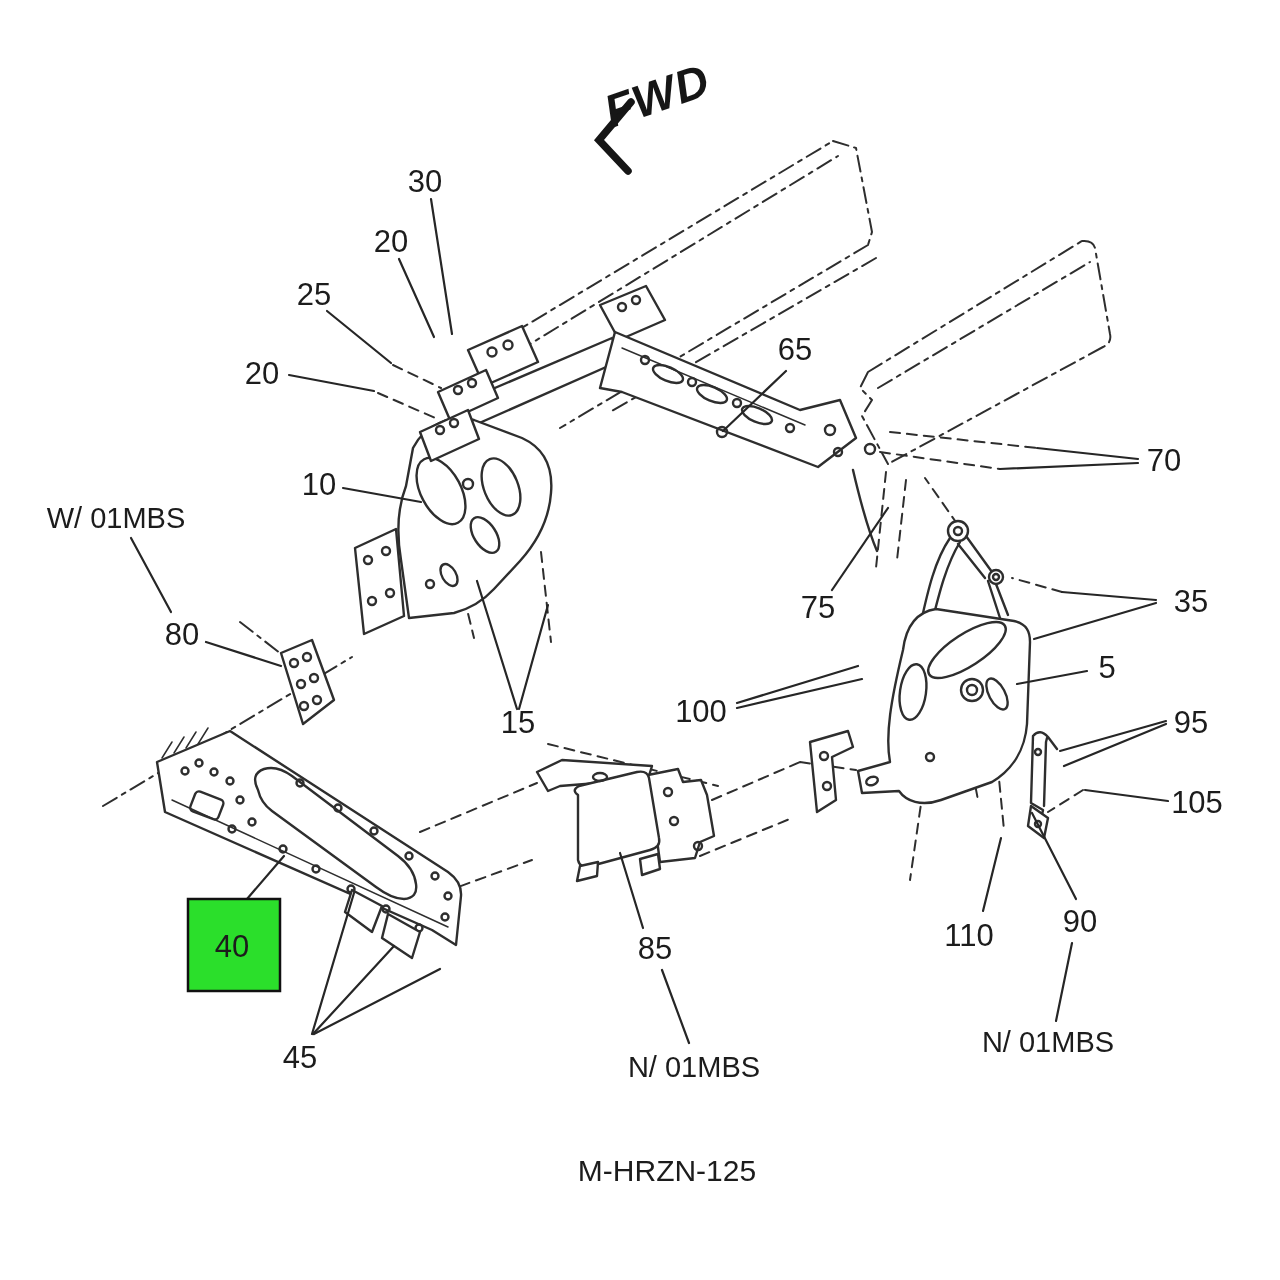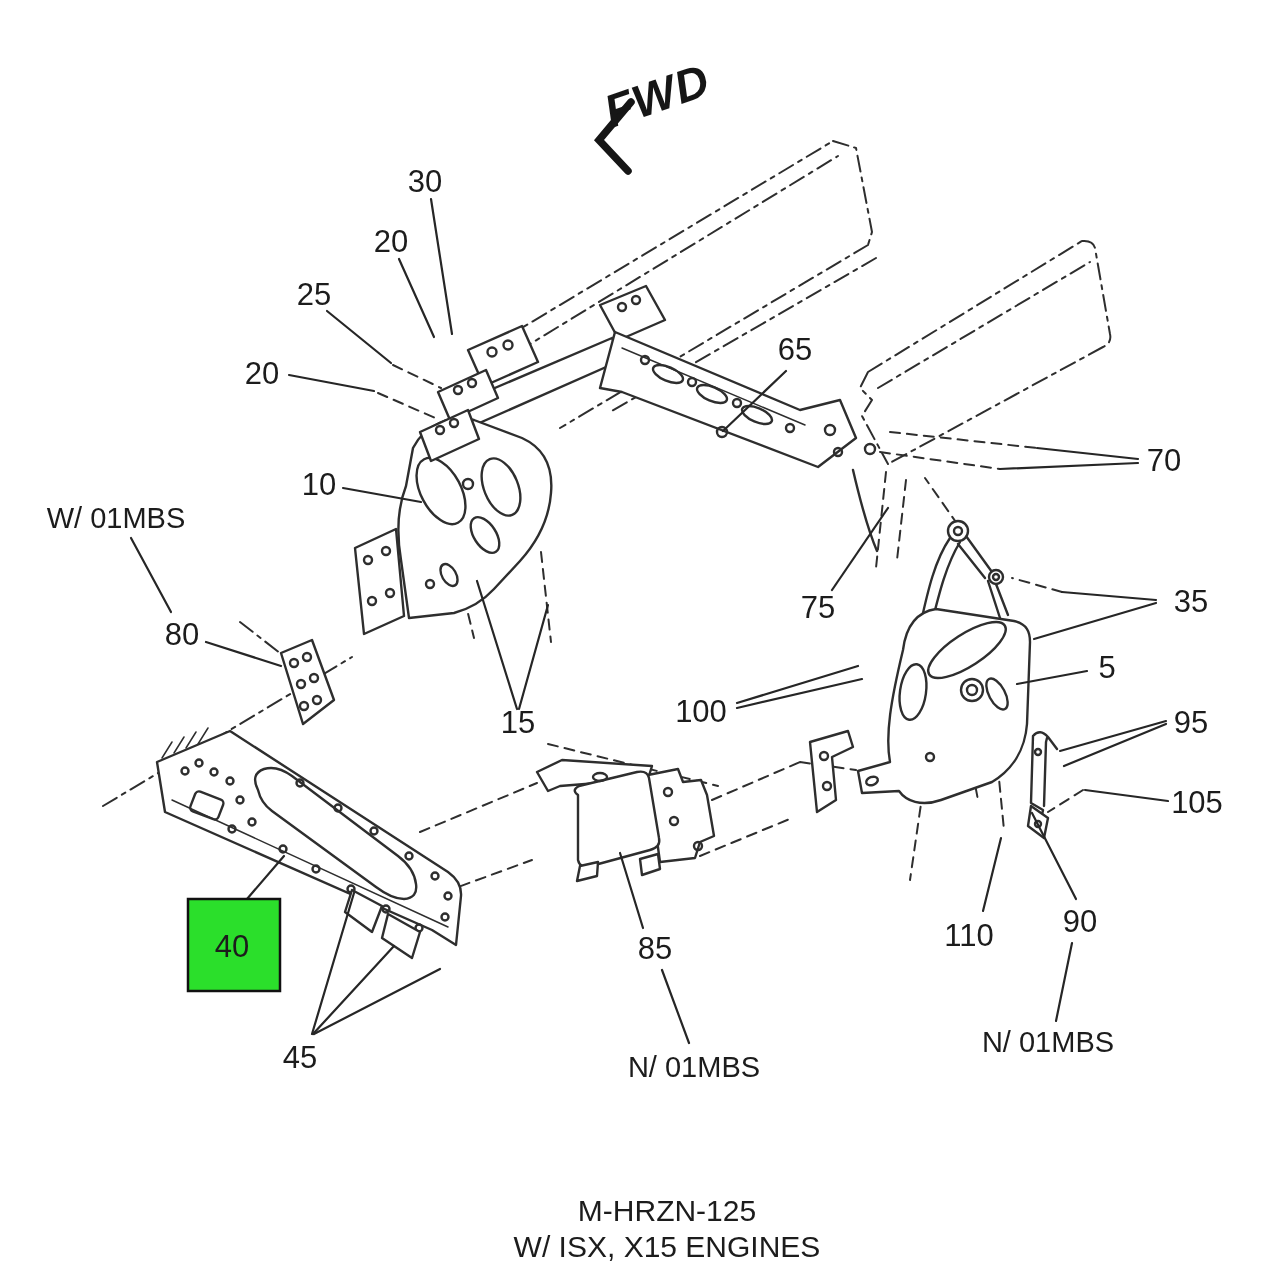--- a/index.html
+++ b/index.html
@@ -21,21 +21,21 @@
   .note-text{font-size:29px;fill:#1c1c1c;text-anchor:middle;dominant-baseline:central;
     font-family:"Liberation Sans",sans-serif;}
   .hl-box{stroke:#111;stroke-width:2.5;}
   .fwd{
     position:absolute;left:606px;top:86px;
     transform:rotate(-19deg);transform-origin:0 50%;
     font-size:46px;font-weight:bold;font-style:italic;color:#161616;letter-spacing:1px;
   }
   .caption{
     position:absolute;left:667px;top:1153px;transform:translateX(-50%);
-    text-align:center;font-size:30px;color:#1c1c1c;line-height:36px;white-space:nowrap;margin-top:40px;
+    text-align:center;font-size:30px;color:#1c1c1c;line-height:36px;white-space:nowrap;
   }
 </style>
 </head>
 <body>
 
 <div class="stage">
 
   <svg width="1280" height="1280" viewBox="0 0 1280 1280">
 
     <g>
@@ -247,15 +247,14 @@
         <text x="116" y="518" class="note-text">W/ 01MBS</text>
         <text x="694" y="1067" class="note-text">N/ 01MBS</text>
         <text x="1048" y="1042" class="note-text">N/ 01MBS</text>
       </g>
   </svg>
 
   <div class="fwd">FWD</div>
 
   <div class="caption">
     <div>M-HRZN-125</div>
-    <div>W/ ISX, X15 ENGINES</div>
   </div>
 </div>
 
 </body></html>

